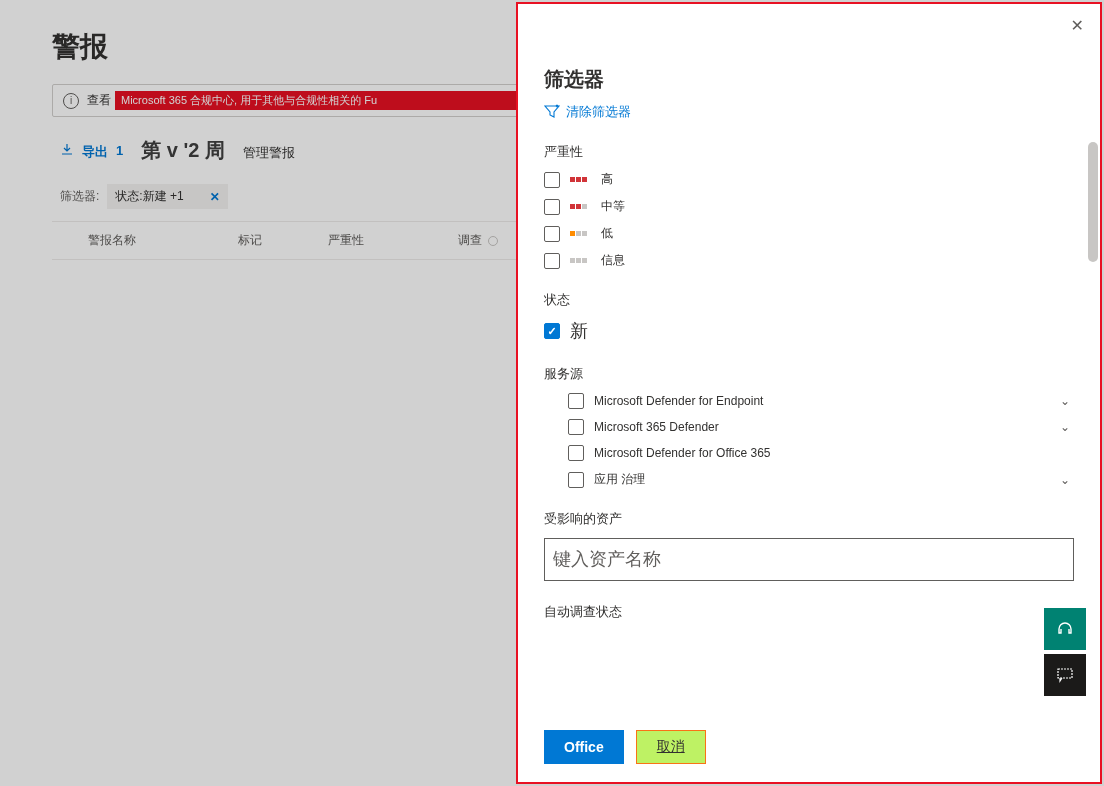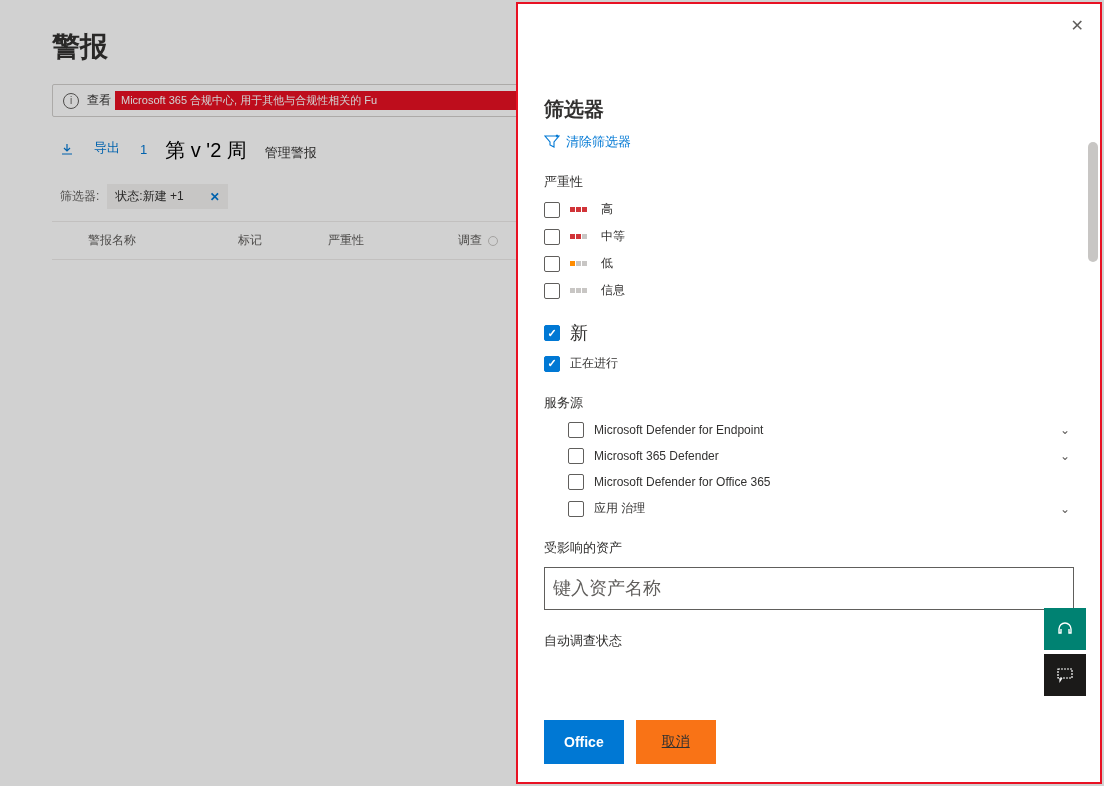--- a/index.html
+++ b/index.html
@@ -8,37 +8,37 @@
 .backdrop { position: absolute; inset: 0; background: rgba(0,0,0,0.18); }
 .main-page { position: absolute; inset: 0; padding: 28px 32px 0 52px; background: #fff; }
 .page-title { font-size: 28px; font-weight: 600; color: #323130; margin-bottom: 18px; }
 
 .info-banner { display: flex; align-items: center; border: 1px solid #d2d0ce; border-radius: 2px; padding: 6px 10px; margin-bottom: 20px; background: #fff; }
 .info-icon { width: 16px; height: 16px; border: 1px solid #605e5c; border-radius: 50%; display: inline-flex; align-items: center; justify-content: center; font-size: 10px; color: #605e5c; margin-right: 8px; }
 .info-text { font-size: 12px; color: #323130; margin-right: 4px; }
 .info-link-wrap { flex: 1; background: #e81123; color: #fff; font-size: 11px; padding: 2px 6px; }
 
 .toolbar { display: flex; align-items: baseline; gap: 18px; margin-bottom: 14px; padding-left: 8px; }
-.tb-btn { display: inline-flex; align-items: flex-end; gap: 20px; color: #0078d4; font-size: 13px; cursor: pointer; }
+.tb-btn { display: inline-flex; align-items: flex-start; gap: 8px; color: #0078d4; font-size: 13px; cursor: pointer; font-weight: bold; }
 .tb-count { color: #0078d4; vertical-align: baseline; }
-.period { font-size: 20px; font-weight: 400; color: #000000; }
+.period { font-size: 20px; font-weight: 700; color: #404040; }
 .tb-plain { font-size: 13px; color: #323130; }
 
 .filter-row { display: flex; align-items: center; gap: 8px; padding: 6px 0 12px 8px; border-bottom: 1px solid #edebe9; font-size: 12px; color: #605e5c; }
 .filter-pill { background: #f3f2f1; padding: 4px 8px; display: inline-flex; align-items: center; gap: 26px; font-size: 12px; color: #323130; }
 .filter-pill .x { color: #0078d4; font-weight: 600; cursor: pointer; }
 
 .table-head { display: flex; gap: 40px; padding: 10px 0 10px 36px; font-size: 12px; color: #605e5c; border-bottom: 1px solid #edebe9; }
 .th1 { width: 110px; } .th2 { width: 50px; } .th3 { width: 90px; } .th4 { width: 60px; }
 .th-circle { width: 10px; height: 10px; border: 1px solid #c8c6c4; border-radius: 50%; display:inline-block; margin-left: 6px; vertical-align: middle; }
 
 .panel { position: absolute; top: 2px; right: 2px; bottom: 2px; width: 586px; background: #fff; border: 2px solid #e81123; display: flex; flex-direction: column; }
 .panel-close { position: absolute; top: 12px; right: 16px; font-size: 16px; color: #605e5c; cursor: pointer; background: none; border: none; }
 .panel-body { padding: 62px 26px 12px 26px; flex: 1; overflow: hidden; position: relative; }
-.panel-title { font-size: 20px; font-weight: 600; color: #323130; margin-bottom: 10px; margin-top: 30px; }
+.panel-title { font-size: 20px; font-weight: 600; color: #323130; margin-bottom: 10px; }
 .clear-link { display: inline-flex; align-items: center; gap: 6px; color: #0078d4; font-size: 13px; cursor: pointer; margin-bottom: 22px; }
 
 .section-label { font-size: 13px; color: #323130; margin-bottom: 10px; }
 .section { margin-bottom: 22px; }
 
 .check-row { display: flex; align-items: center; gap: 10px; margin-bottom: 10px; font-size: 12px; color: #323130; }
 .check-row.expandable { justify-content: space-between; }
 .cb { width: 16px; height: 16px; border: 1px solid #605e5c; border-radius: 2px; display: inline-flex; align-items: center; justify-content: center; flex-shrink: 0; cursor: pointer; }
 .cb.checked { background: #0078d4; border-color: #0078d4; }
 .cb.checked::after { content: "✓"; color: #fff; font-size: 11px; font-weight: bold; }
@@ -47,21 +47,21 @@
 .b-red { background: #d13438; } .b-or { background: #ff8c00; } .b-gy { background: #c8c6c4; }
 .chev { color: #605e5c; font-size: 12px; cursor: pointer; padding-right: 4px; }
 .row-left { display: flex; align-items: center; gap: 10px; margin-left: 24px; }
 .status-new { font-size: 18px; }
 
 .asset-input { width: 100%; border: 1px solid #605e5c; padding: 10px 8px; font-size: 18px; color: #605e5c; }
 .asset-input::placeholder { color: #605e5c; }
 
 .panel-footer { display: flex; gap: 12px; padding: 14px 26px 18px; }
 .btn-primary { background: #0078d4; color: #fff; border: none; padding: 7px 20px; font-size: 14px; font-weight: 600; cursor: pointer; }
-.btn-secondary { background: #f97316; color: #323130; border: 6px solid #f97316; padding: 7px 20px; font-size: 14px; cursor: pointer; text-decoration: underline; }
+.btn-secondary { background: #bef264; color: #323130; border: 1px solid #f97316; padding: 7px 20px; font-size: 14px; cursor: pointer; text-decoration: underline; }
 
 .scroll-rail { position: absolute; top: 138px; right: 2px; bottom: 60px; width: 10px; }
 .scroll-thumb { position: absolute; top: 0; right: 0; width: 10px; height: 120px; background: #c8c6c4; border-radius: 5px; }
 
 .side-fab { position: absolute; right: 14px; width: 42px; height: 42px; display: flex; align-items: center; justify-content: center; color: #fff; cursor: pointer; }
 .fab-teal { background: #008272; bottom: 132px; }
 .fab-dark { background: #1b1a19; bottom: 86px; }
 </style>
 </head>
 <body>
@@ -152,27 +152,24 @@
         <span class="sev-bars">
             <span class="bar b-gy"></span>
             <span class="bar b-gy"></span>
             <span class="bar b-gy"></span>
           </span>
         <span>信息</span>
       </div>
     </div>
 
     <div class="section">
+      <div class="section-label">状态</div>
       <div class="check-row">
         <span class="cb checked"></span>
         <span class="status-new">新</span>
-      </div>
-      <div class="check-row">
-        <span class="cb checked"></span>
-        <span>正在进行</span>
       </div>
     </div>
 
     <div class="section">
       <div class="section-label">服务源</div>
       <div class="check-row expandable">
         <span class="row-left">
             <span class="cb"></span>
             <span>Microsoft Defender for Endpoint</span>
           </span>

